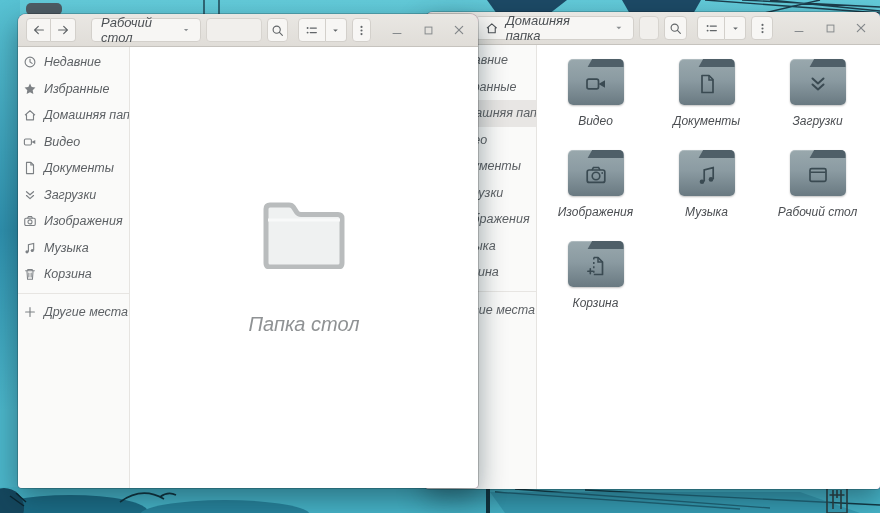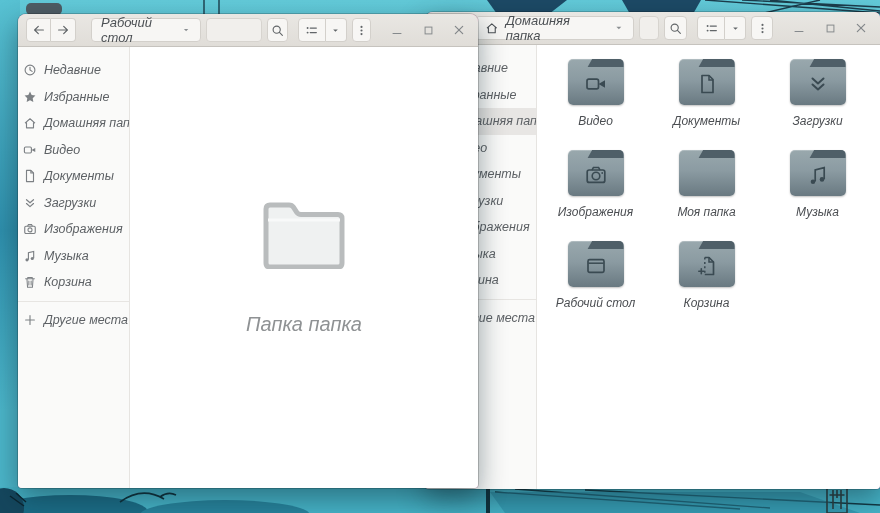--- a/index.html
+++ b/index.html
@@ -40,21 +40,21 @@
   .splitbtn{display:flex;}
   .splitbtn .btn:first-child{width:28px;border-radius:4px 0 0 4px;}
   .splitbtn .btn:last-child{width:21px;border-radius:0 4px 4px 0;border-left:none;}
   .menubtn{width:22px;}
   .winctrls{display:flex;align-items:center;gap:13px;margin-left:12px;margin-right:2px;color:#85898c;}
   .wc{width:18px;height:18px;display:flex;align-items:center;justify-content:center;}
   
   .win-body{flex:1;display:flex;min-height:0;}
   .sidebar{
     width:112px;flex:0 0 112px;background:#fafaf9;border-right:1px solid #e6e4e1;
-    padding-top:10px;box-sizing:border-box;font-size:12.5px;color:#5d6165;overflow:hidden;
+    padding-top:2px;box-sizing:border-box;font-size:12.5px;color:#5d6165;overflow:hidden;
   }
   .side-item{height:26.5px;display:flex;align-items:center;gap:7px;padding:0 5px;cursor:default;white-space:nowrap;}
   .side-item .si{flex:0 0 14px;color:#7d8185;display:flex;}
   .side-item.selected{background:#e8e6e4;}
   .side-sep{height:1px;background:#e7e5e2;margin:5px 0;}
   
   .empty-area{flex:1;background:#fff;display:flex;flex-direction:column;align-items:center;justify-content:center;gap:44px;}
   .empty-msg{font-size:20px;color:#8f9294;}
   
   .grid-area{flex:1;background:#fff;padding:14px 0 0 3px;box-sizing:border-box;}
@@ -395,28 +395,20 @@
             <div class="folder-glyph">
               <svg class="folder-emblem" width="24" height="24">
                 <use href="#e-camera"></use>
               </svg>
             </div>
             <div class="folder-label">Изображения</div>
           </div>
           <div class="folder-item">
             <div class="folder-glyph">
               <svg class="folder-emblem" width="24" height="24">
-                <use href="#e-plain"></use>
-              </svg>
-            </div>
-            <div class="folder-label">Моя папка</div>
-          </div>
-          <div class="folder-item">
-            <div class="folder-glyph">
-              <svg class="folder-emblem" width="24" height="24">
                 <use href="#e-music"></use>
               </svg>
             </div>
             <div class="folder-label">Музыка</div>
           </div>
           <div class="folder-item">
             <div class="folder-glyph">
               <svg class="folder-emblem" width="24" height="24">
                 <use href="#e-desktop"></use>
               </svg>
@@ -581,16 +573,16 @@
             </svg>
           </span>
           <span>Другие места</span>
         </div>
       </div>
     <div class="empty-area">
       <svg width="88" height="70" xmlns="http://www.w3.org/2000/svg">
         <path d="M6 64V10q0-4 4-4h19q3 0 4.4 2.2l3.4 5.2q1.3 2 4.2 2H78q4 0 4 4V64q0 4-4 4H10q-4 0-4-4z" fill="#eff1f1" stroke="#b9bcbd" stroke-width="5" stroke-linejoin="round"></path>
         <line x1="8" y1="21" x2="80" y2="21" stroke="#f8f9f9" stroke-width="3"></line>
       </svg>
-      <div class="empty-msg">Папка папка</div>
+      <div class="empty-msg">Папка стол</div>
     </div>
   </div>
 </div>
 
 </body></html>

